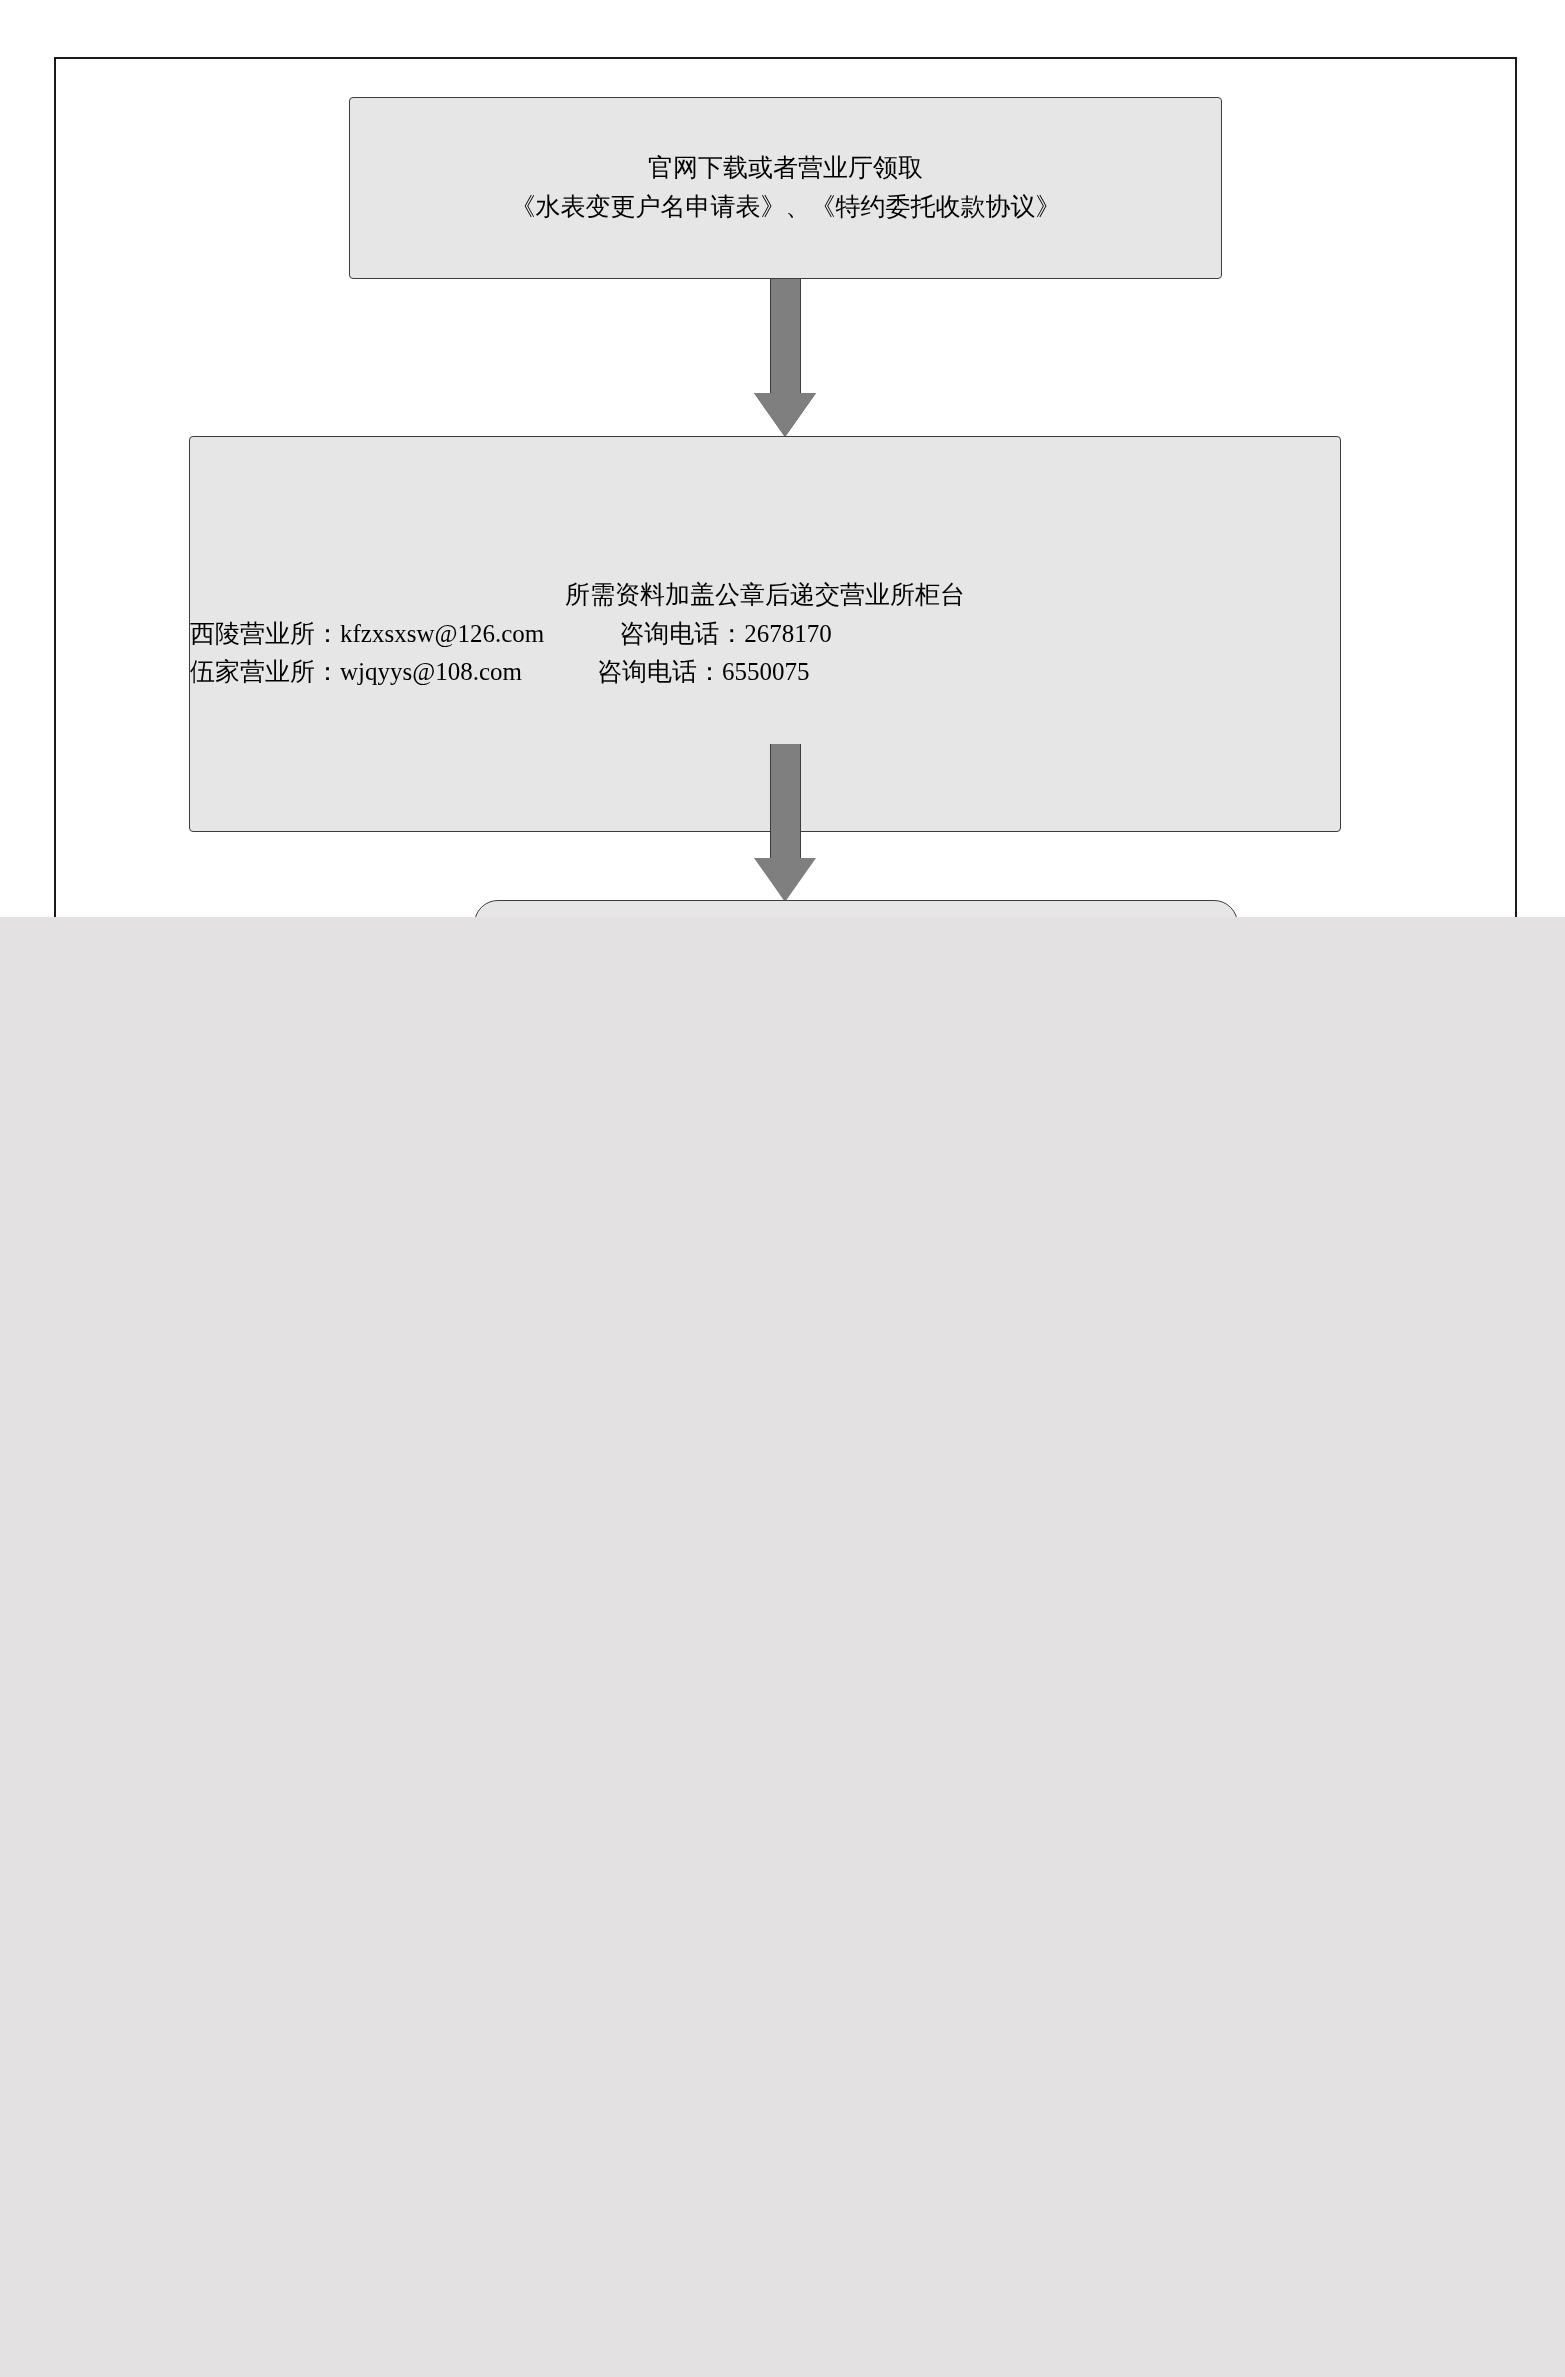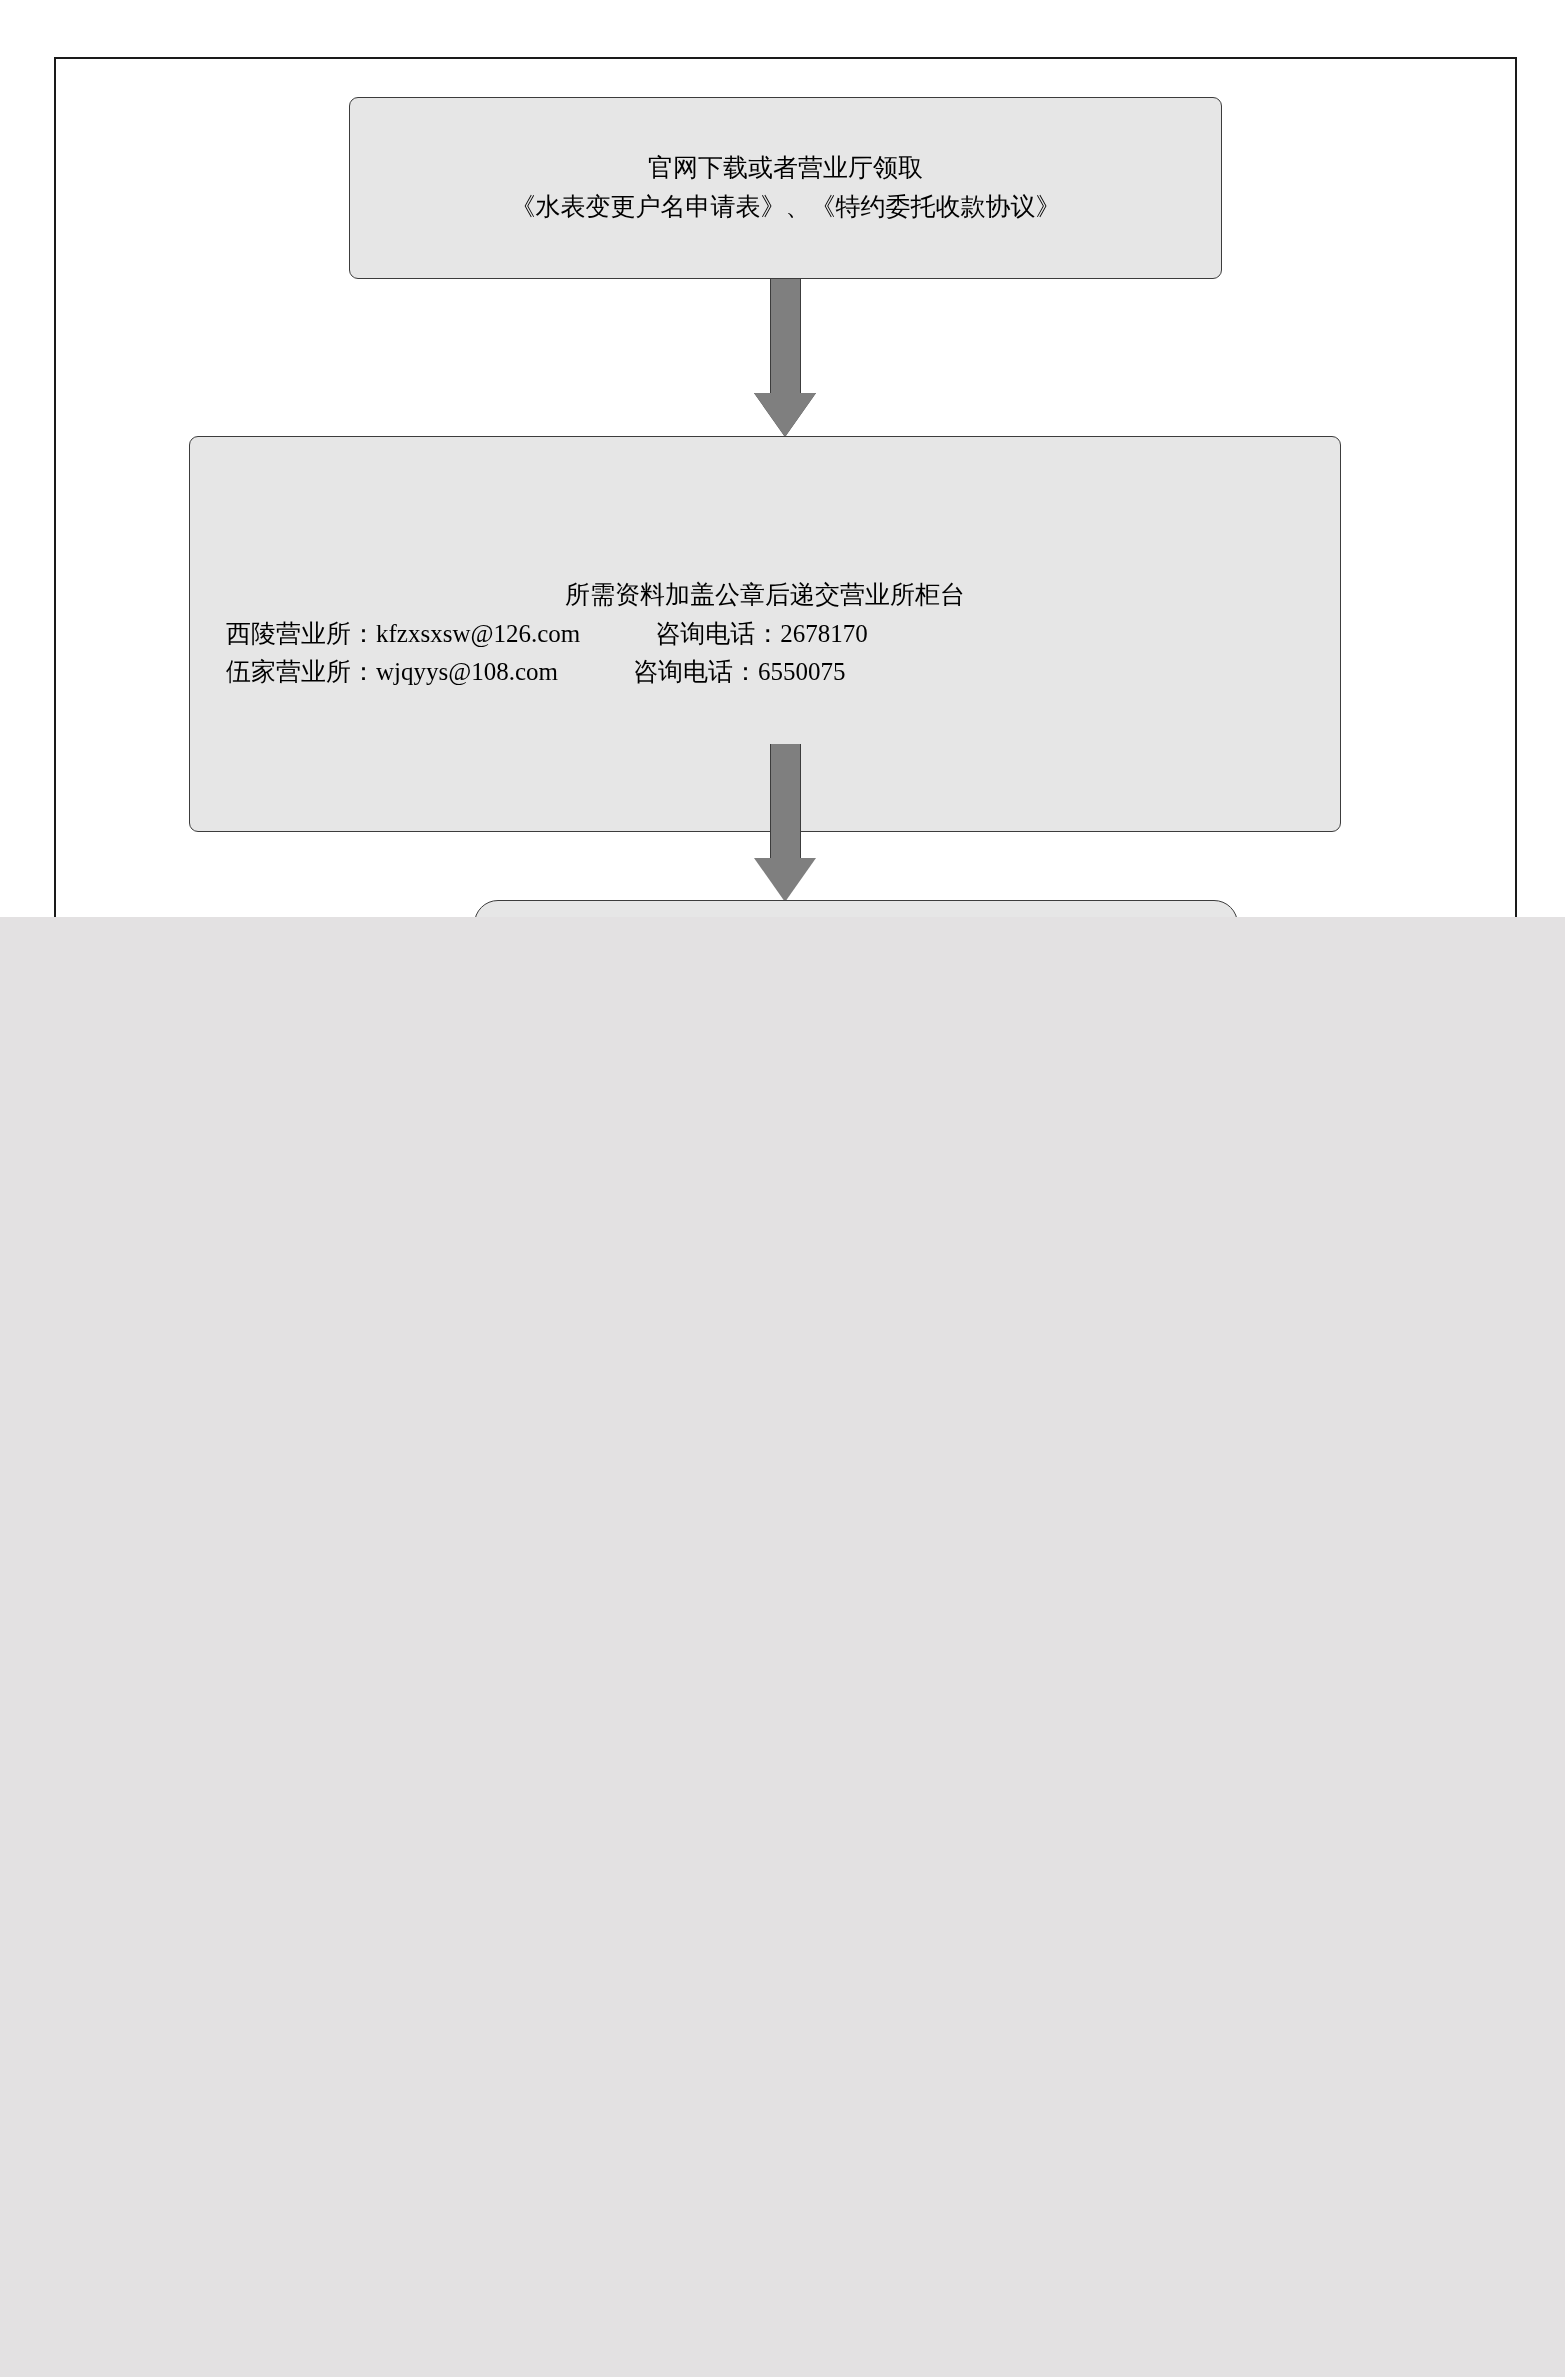--- a/index.html
+++ b/index.html
@@ -45,21 +45,21 @@
     border: 2.2px solid #1a1a1a;
     box-sizing: border-box;
     background: transparent;
   }
 
   
   .node {
     position: absolute;
     background: #e6e6e6;
     border: 1.6px solid #3c3c3c;
-    border-radius: 9px;
+    border-radius: 4px;
     box-sizing: border-box;
     display: flex;
     flex-direction: column;
     align-items: center;
     justify-content: center;
     color: #000000;
   }
 
   .node .line {
     display: block;
@@ -83,21 +83,20 @@
     left: 189px;
     top: 436px;
     width: 1152px;
     height: 396px;
     font-size: 25px;
   }
   #node-2 .row {
     display: flex;
     width: 100%;
     justify-content: flex-start;
-    padding-left: 36px;
     box-sizing: border-box;
     line-height: 1.55;
   }
   #node-2 .row .label {
     white-space: nowrap;
   }
   #node-2 .row .spacer {
     display: inline-block;
     width: 75px;
   }

